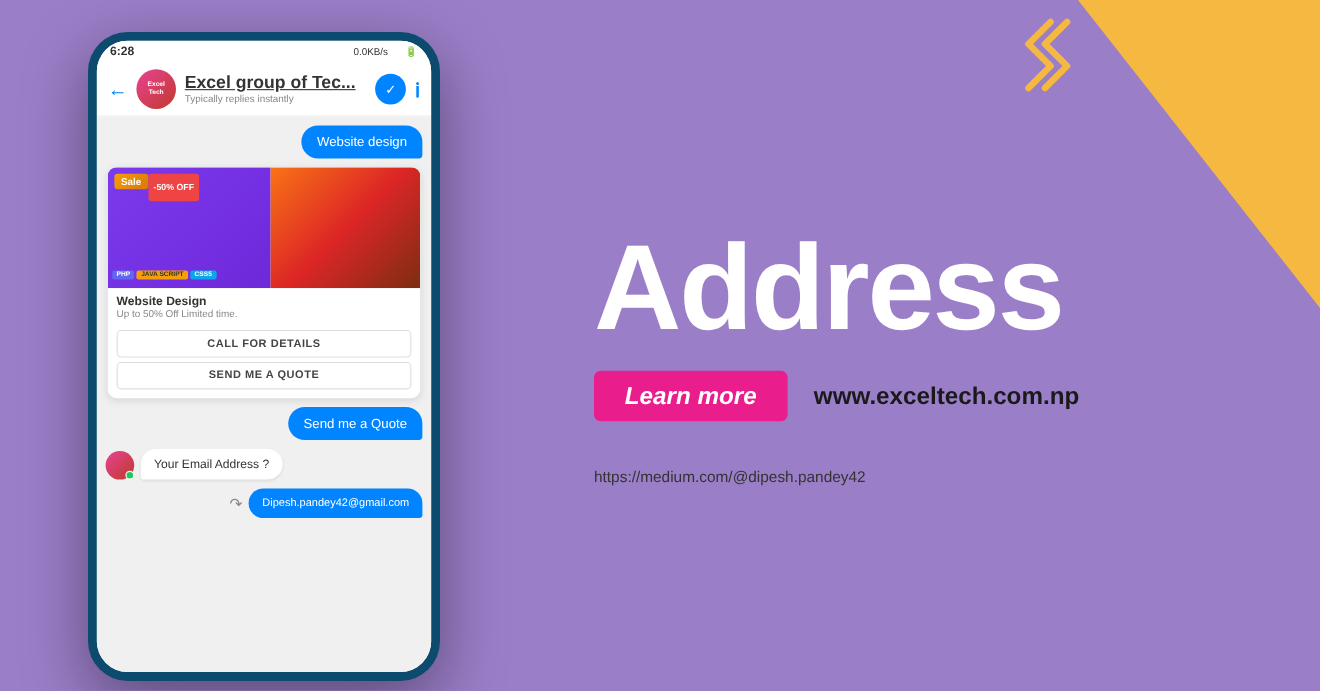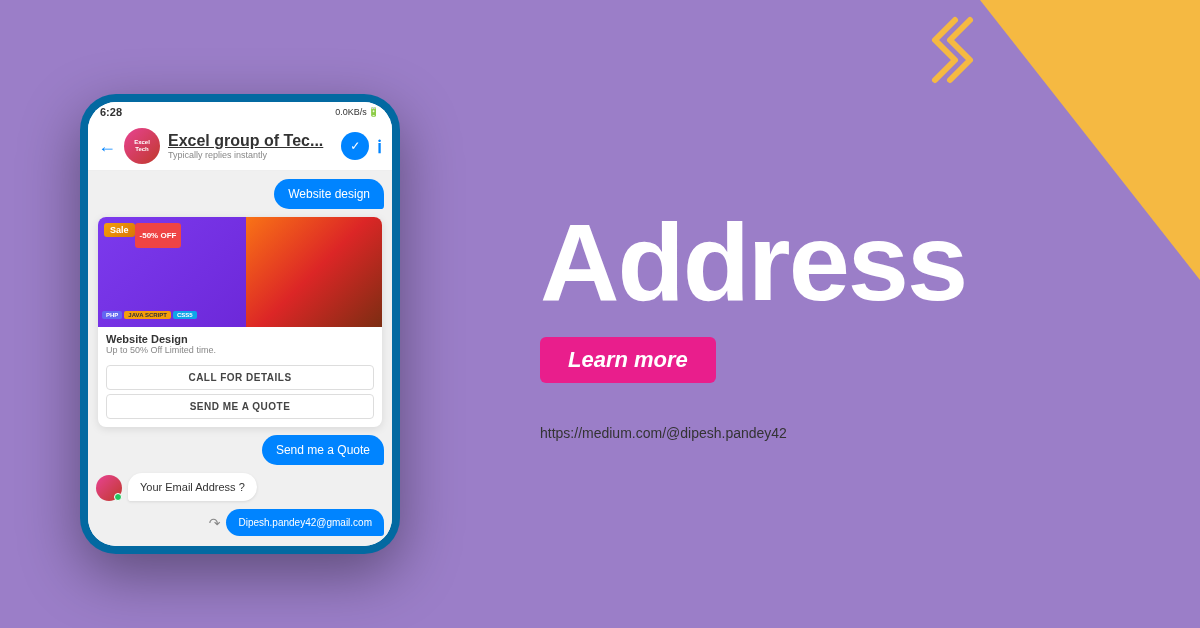--- a/index.html
+++ b/index.html
@@ -34,22 +34,22 @@
       height: 628px;
       display: flex;
       align-items: center;
       justify-content: center;
       z-index: 2;
     }
 
     
     .phone {
       width: 320px;
-      height: 460px;
-      background: #0369a1;
+      height: 590px;
+      background: #0c4a6e;
       border-radius: 36px;
       padding: 8px;
       position: relative;
       box-shadow: 0 20px 60px rgba(0,0,0,0.4);
       margin-top: 20px;
     }
 
     .phone-inner {
       width: 100%;
       height: 100%;
@@ -73,21 +73,21 @@
     }
 
     .status-time {
       font-weight: bold;
       font-size: 11px;
     }
 
     .status-icons {
       display: flex;
       align-items: flex-end;
-      gap: 2px;
+      gap: 16px;
       font-size: 9px;
     }
 
     
     .chat-header {
       background: #fff;
       display: flex;
       align-items: center;
       padding: 6px 10px;
       border-bottom: 1px solid #eee;
@@ -488,16 +488,17 @@
       </div>
     </div>
   </div>
 </div>
 
 <div class="right-section">
   <div class="chatbot-title">Address</div>
 
   <div class="learn-more-row">
     <div class="learn-more-btn">Learn more</div>
+    <div class="website-url">www.exceltech.com.np</div>
   </div>
 
   <div class="medium-url">https://medium.com/@dipesh.pandey42</div>
 </div>
 
 </body></html>

